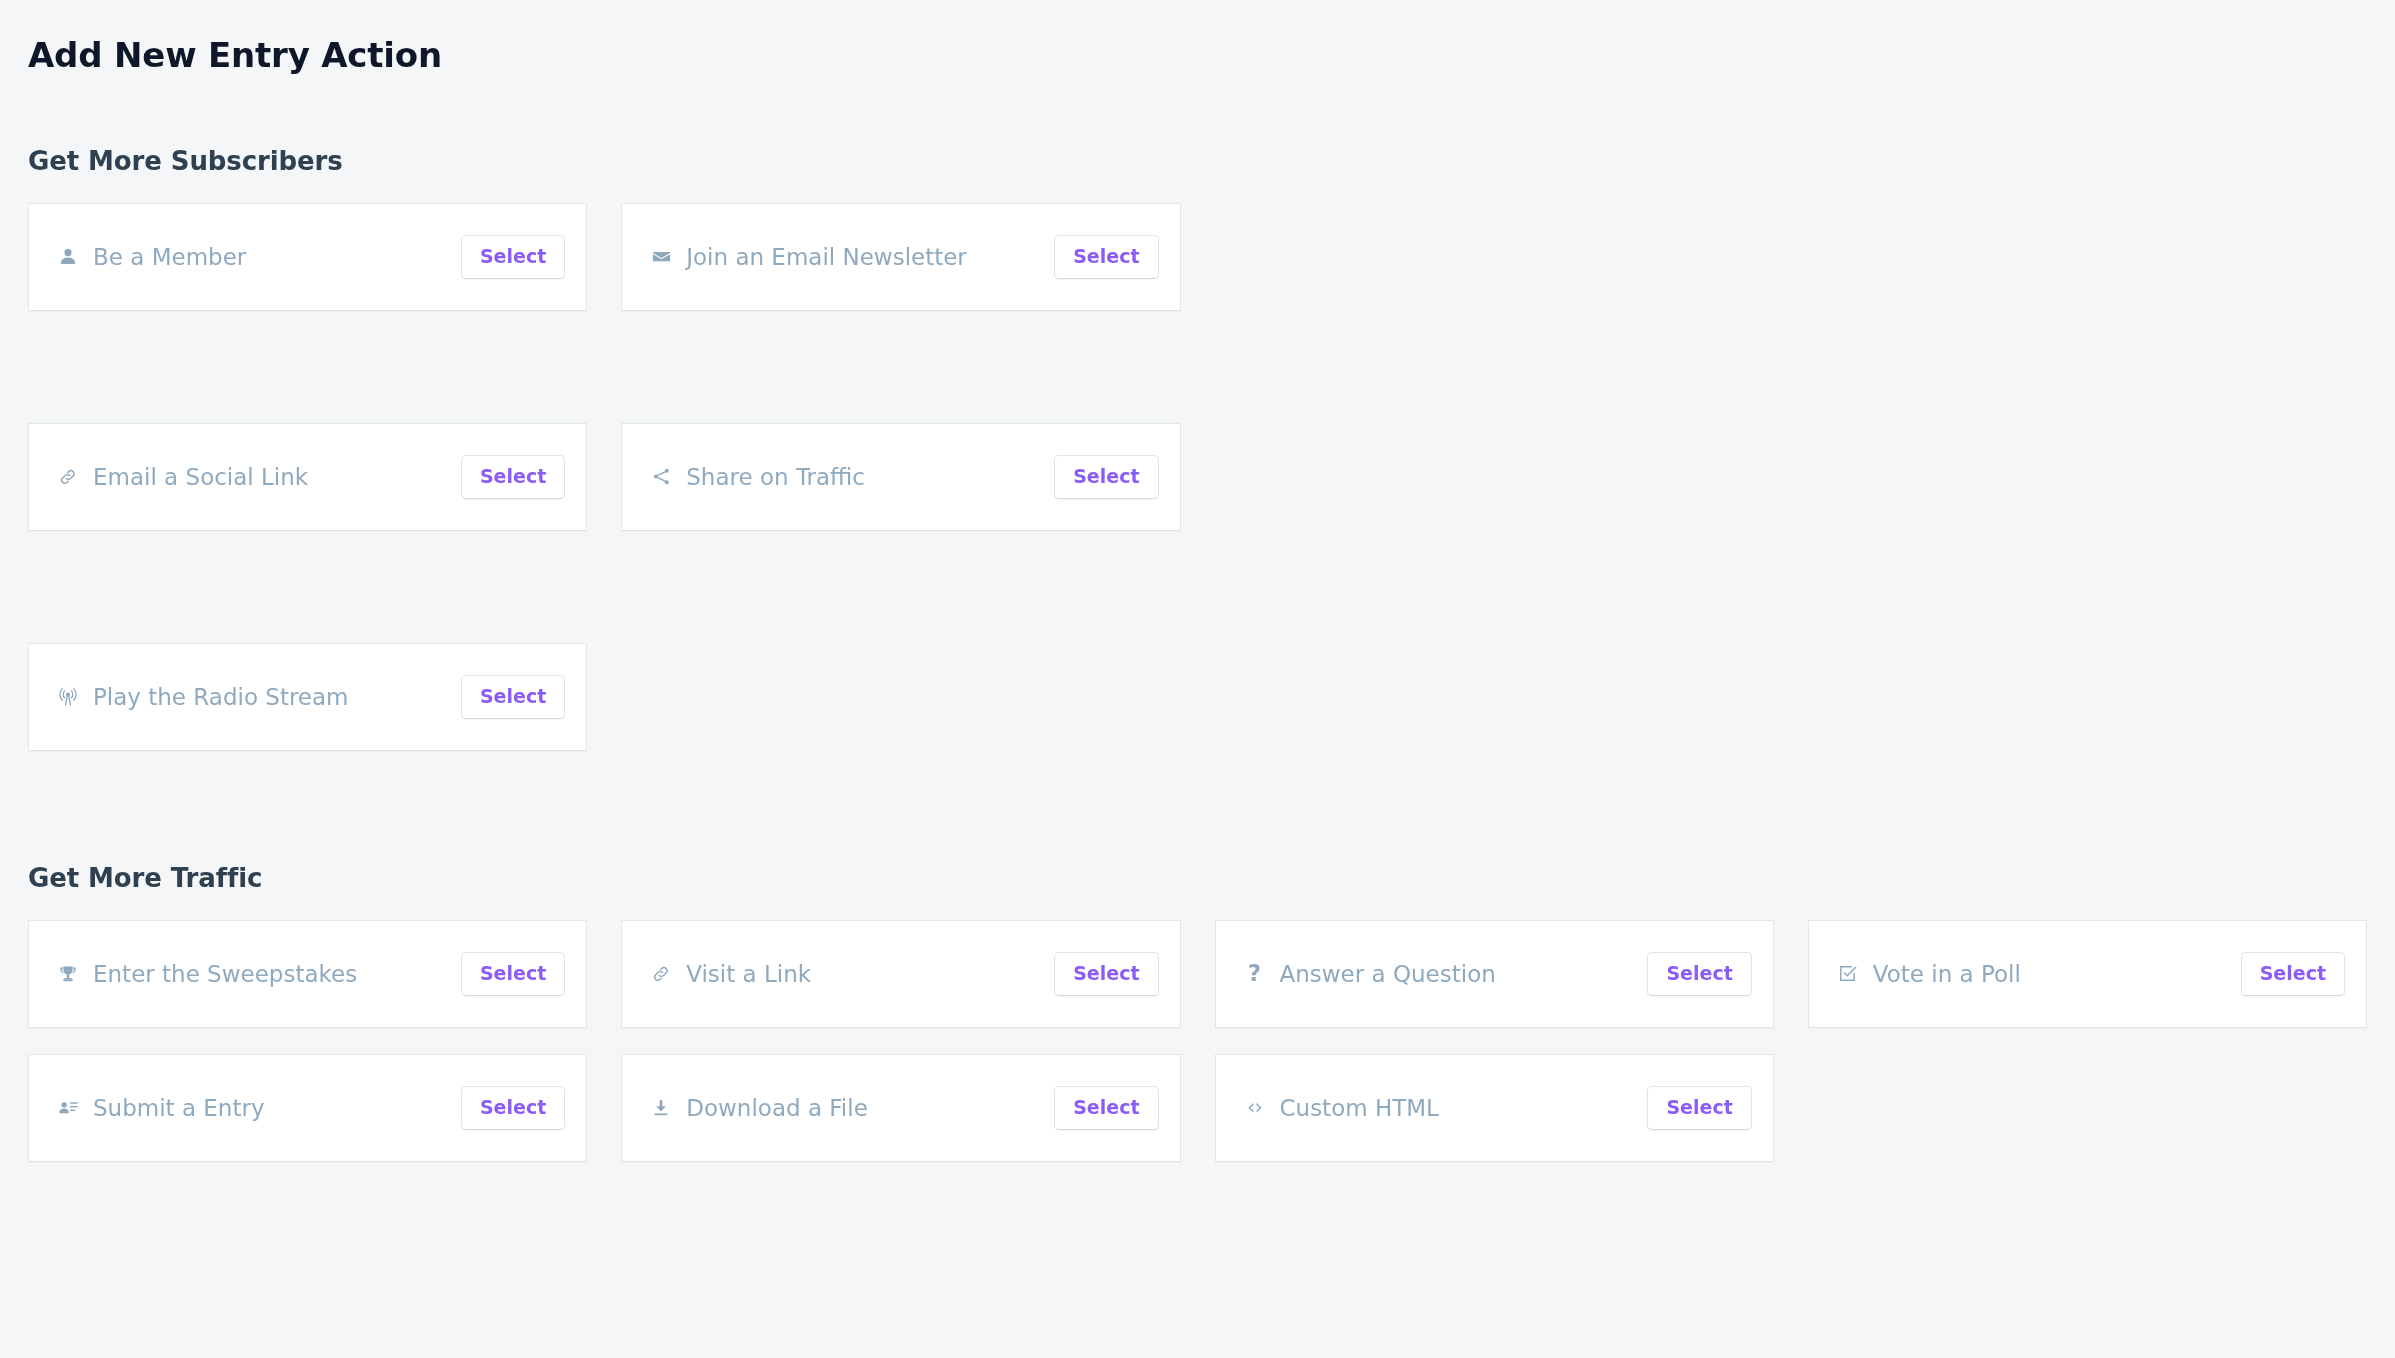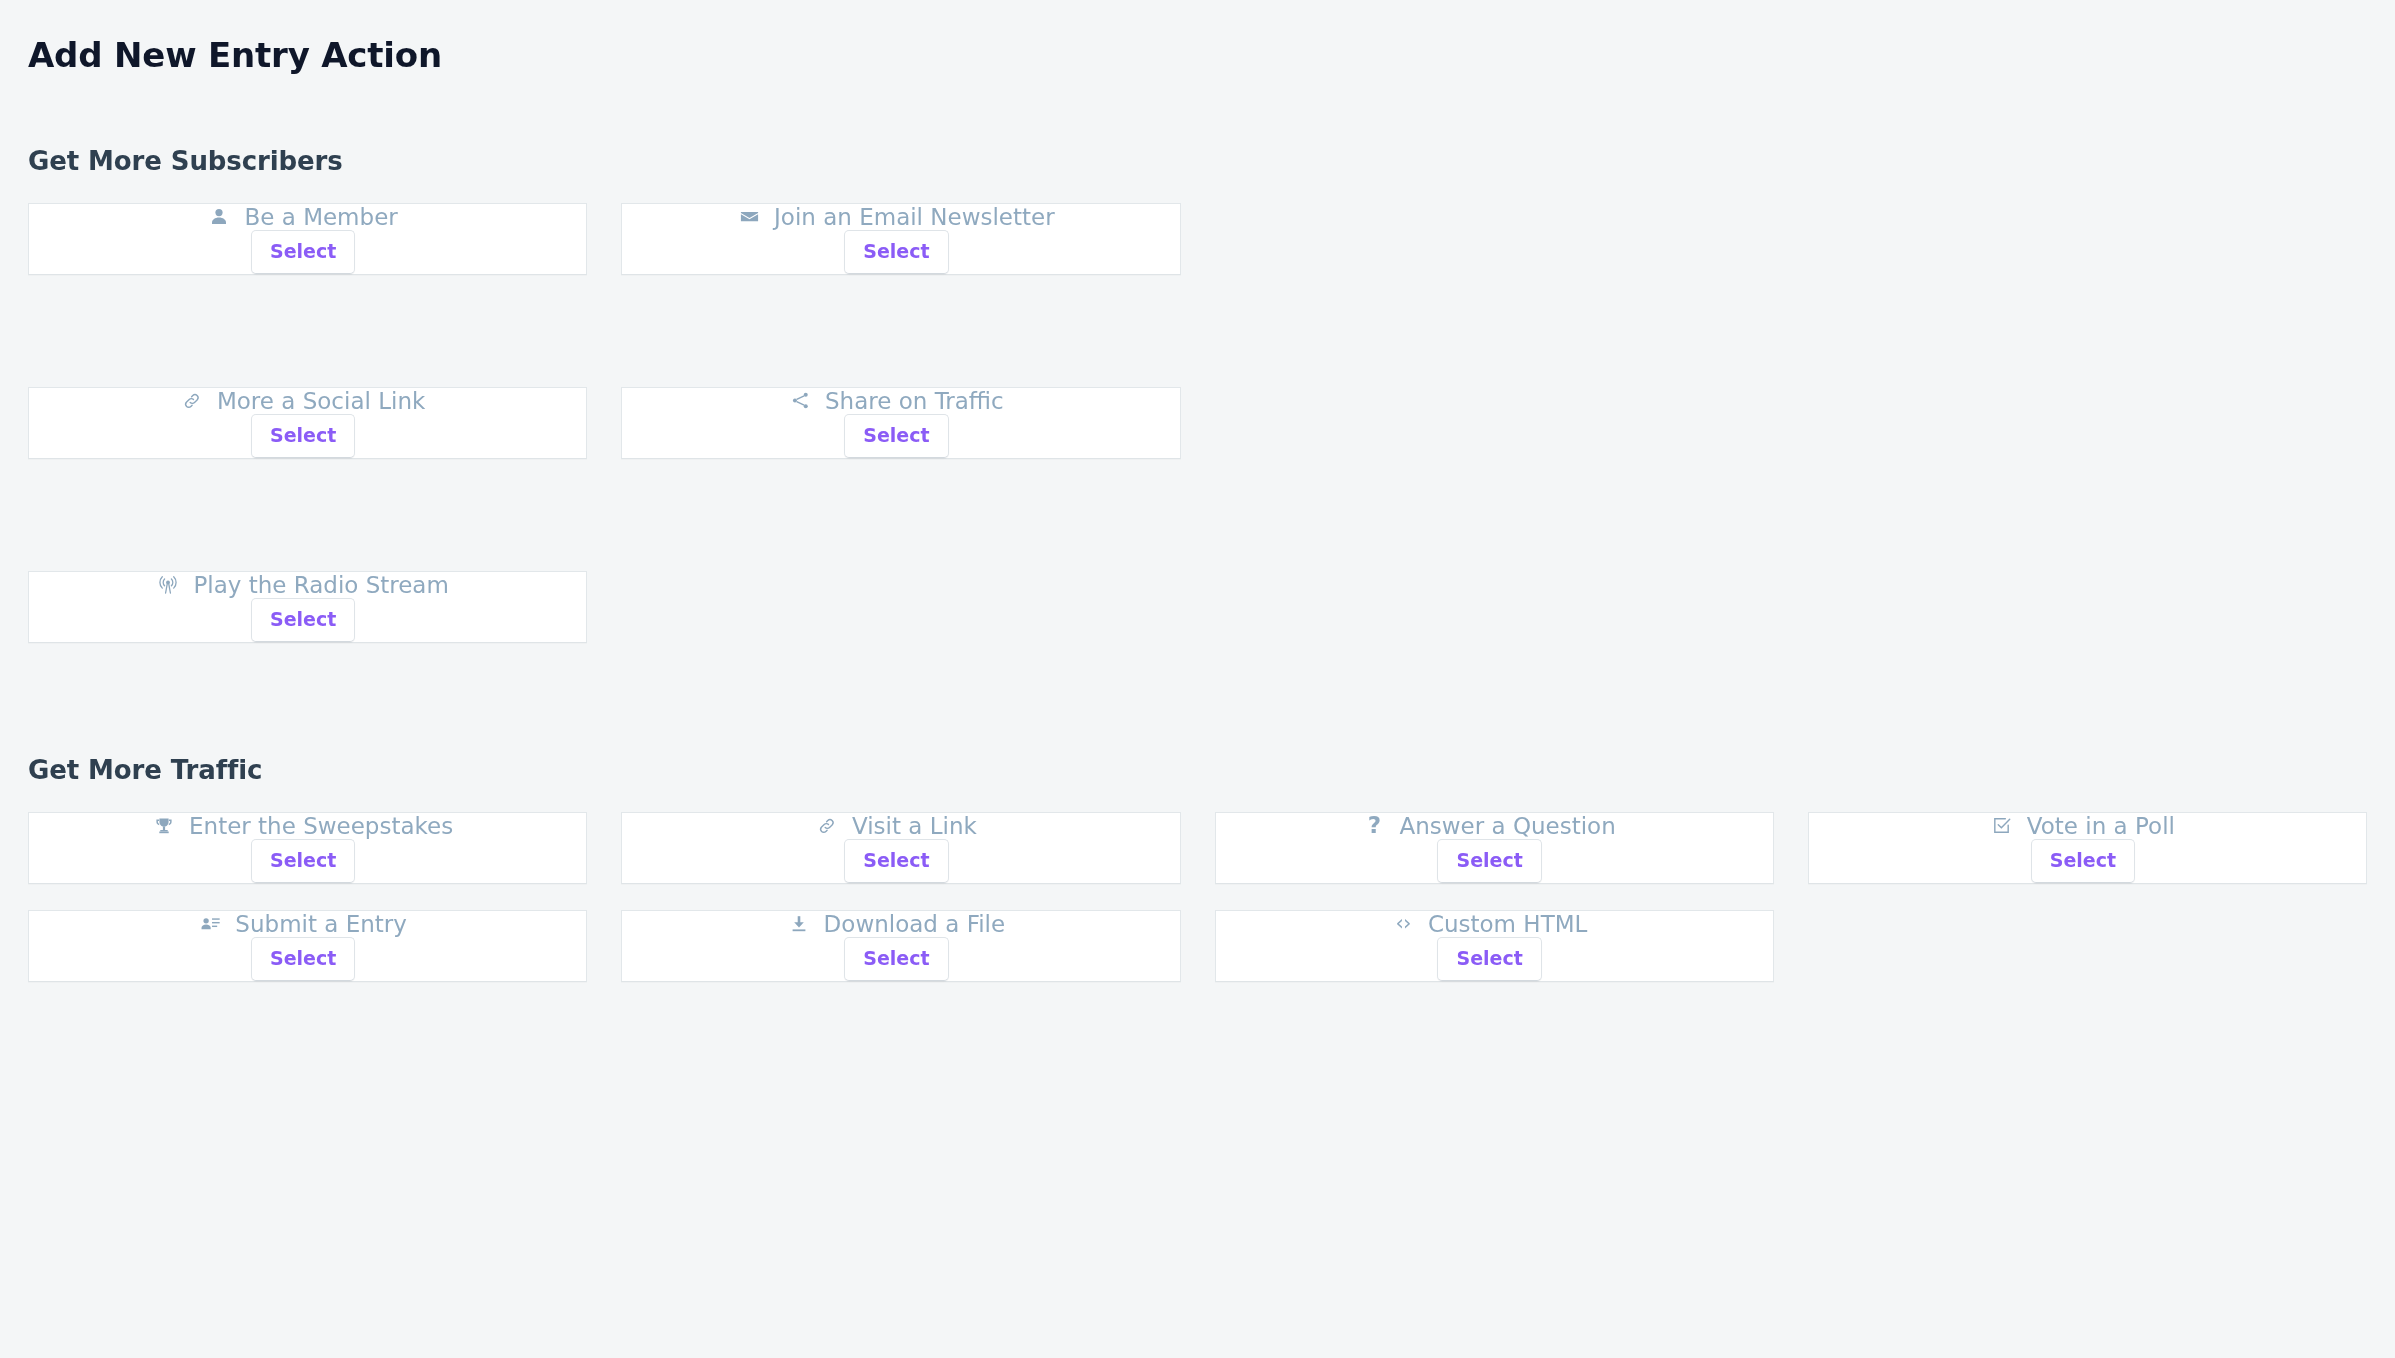--- a/index.html
+++ b/index.html
@@ -49,26 +49,25 @@
     grid-template-columns: repeat(4, 1fr);
     column-gap: 34px;
     row-gap: 0px;
   }
 
   .card {
     background: #ffffff;
     border: 1px solid #e2e7ea;
     border-bottom: 1px solid #dfe4e7;
     box-shadow: 0 1px 0 rgba(0,0,0,0.02);
-    height: 72px;
+    height: 108px;
     display: flex;
     align-items: center;
     justify-content: space-between;
-    padding: 0 21px 0 12px;
-    flex-direction: column;
+    padding: 0 21px 0 28px;
   }
 
   .card-left {
     display: flex;
     align-items: center;
     gap: 14px;
     min-width: 0;
   }
 
   .card-icon {
@@ -164,21 +163,21 @@
     <div class="grid">
 
       <div class="card">
         <div class="card-left">
           <span class="card-icon">
             <svg width="20" height="20" viewBox="0 0 20 20" fill="none" stroke="currentColor" stroke-width="1.4" stroke-linecap="round" aria-hidden="true">
               <path d="M8.2 11.4a3 3 0 0 0 4.3.1l2.6-2.6a3 3 0 0 0-4.3-4.3L9.6 5.8"></path>
               <path d="M11.5 8.6a3 3 0 0 0-4.3-.1l-2.6 2.6a3 3 0 0 0 4.3 4.3l1.2-1.2"></path>
             </svg>
           </span>
-          <span class="card-label">More a Social Link</span>
+          <span class="card-label">Email a Social Link</span>
         </div>
         <button class="select-btn">Select</button>
       </div>
 
       <div class="card">
         <div class="card-left">
           <span class="card-icon">
             <svg width="21" height="21" viewBox="0 0 22 22" fill="none" stroke="currentColor" stroke-width="1.5" aria-hidden="true">
               <circle cx="16.5" cy="5" r="2.1" fill="currentColor" stroke="none"></circle>
               <circle cx="16.5" cy="17" r="2.1" fill="currentColor" stroke="none"></circle>

